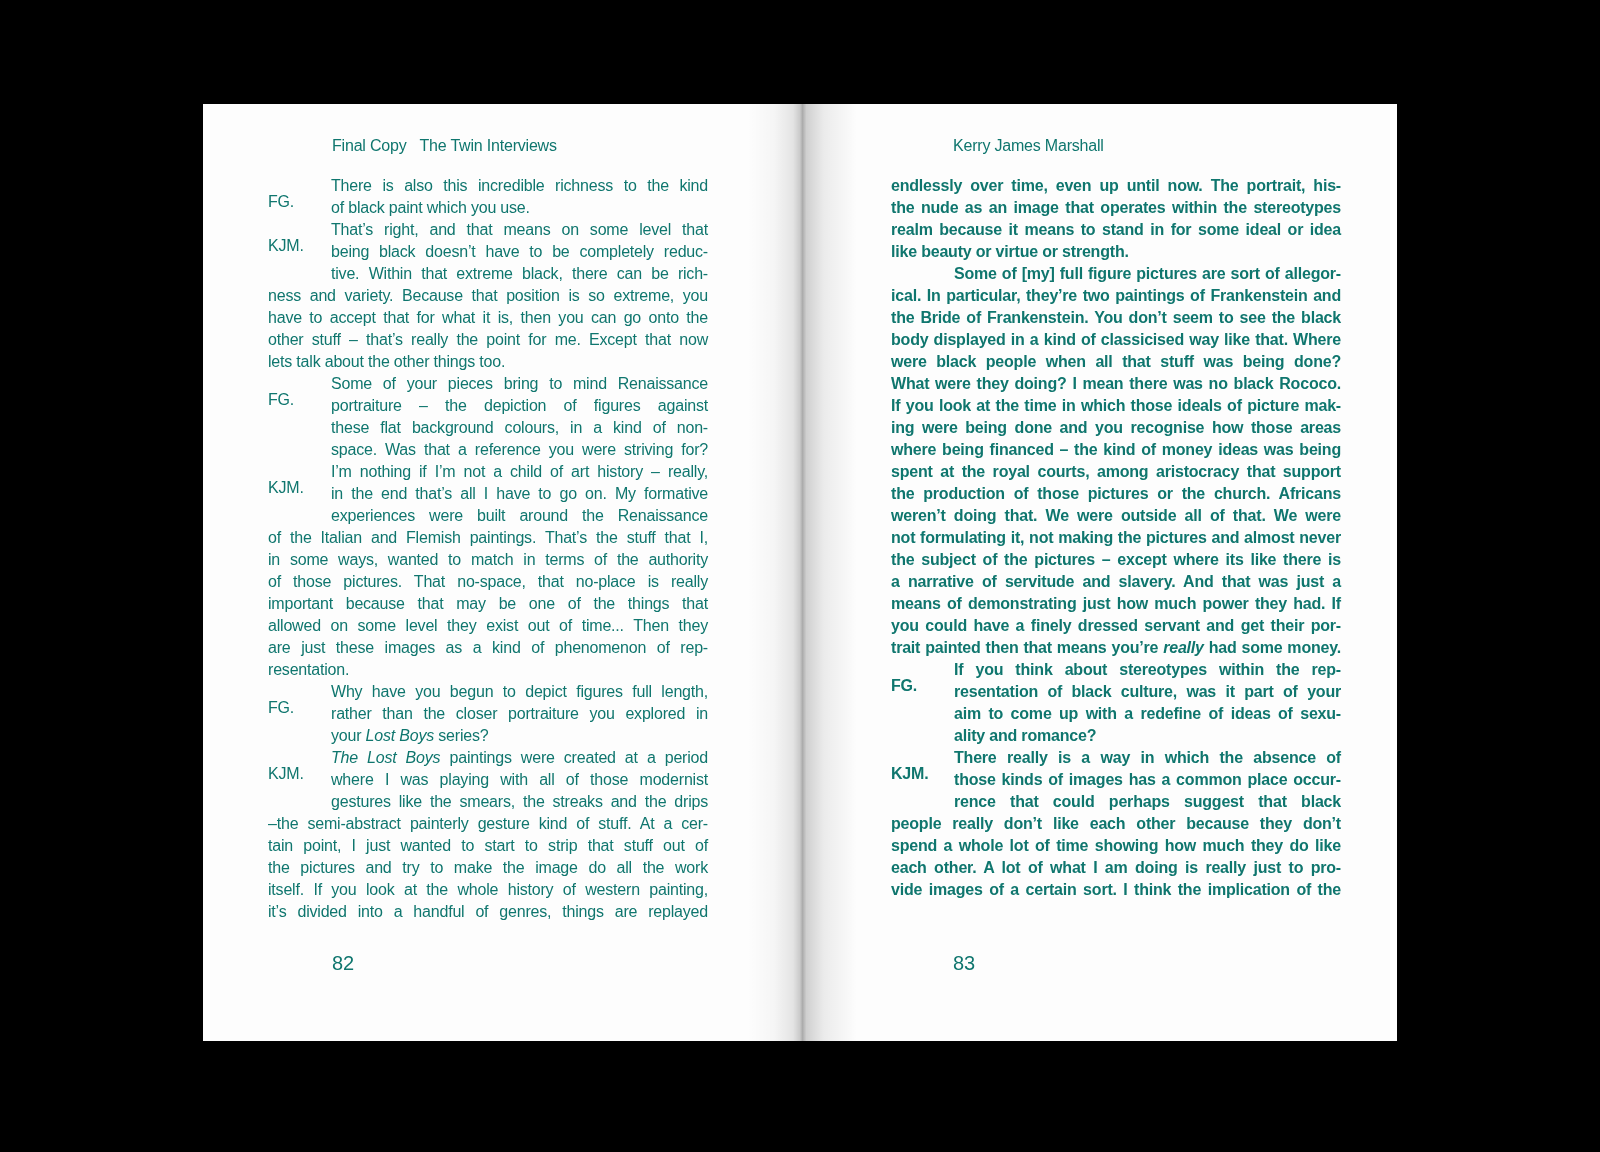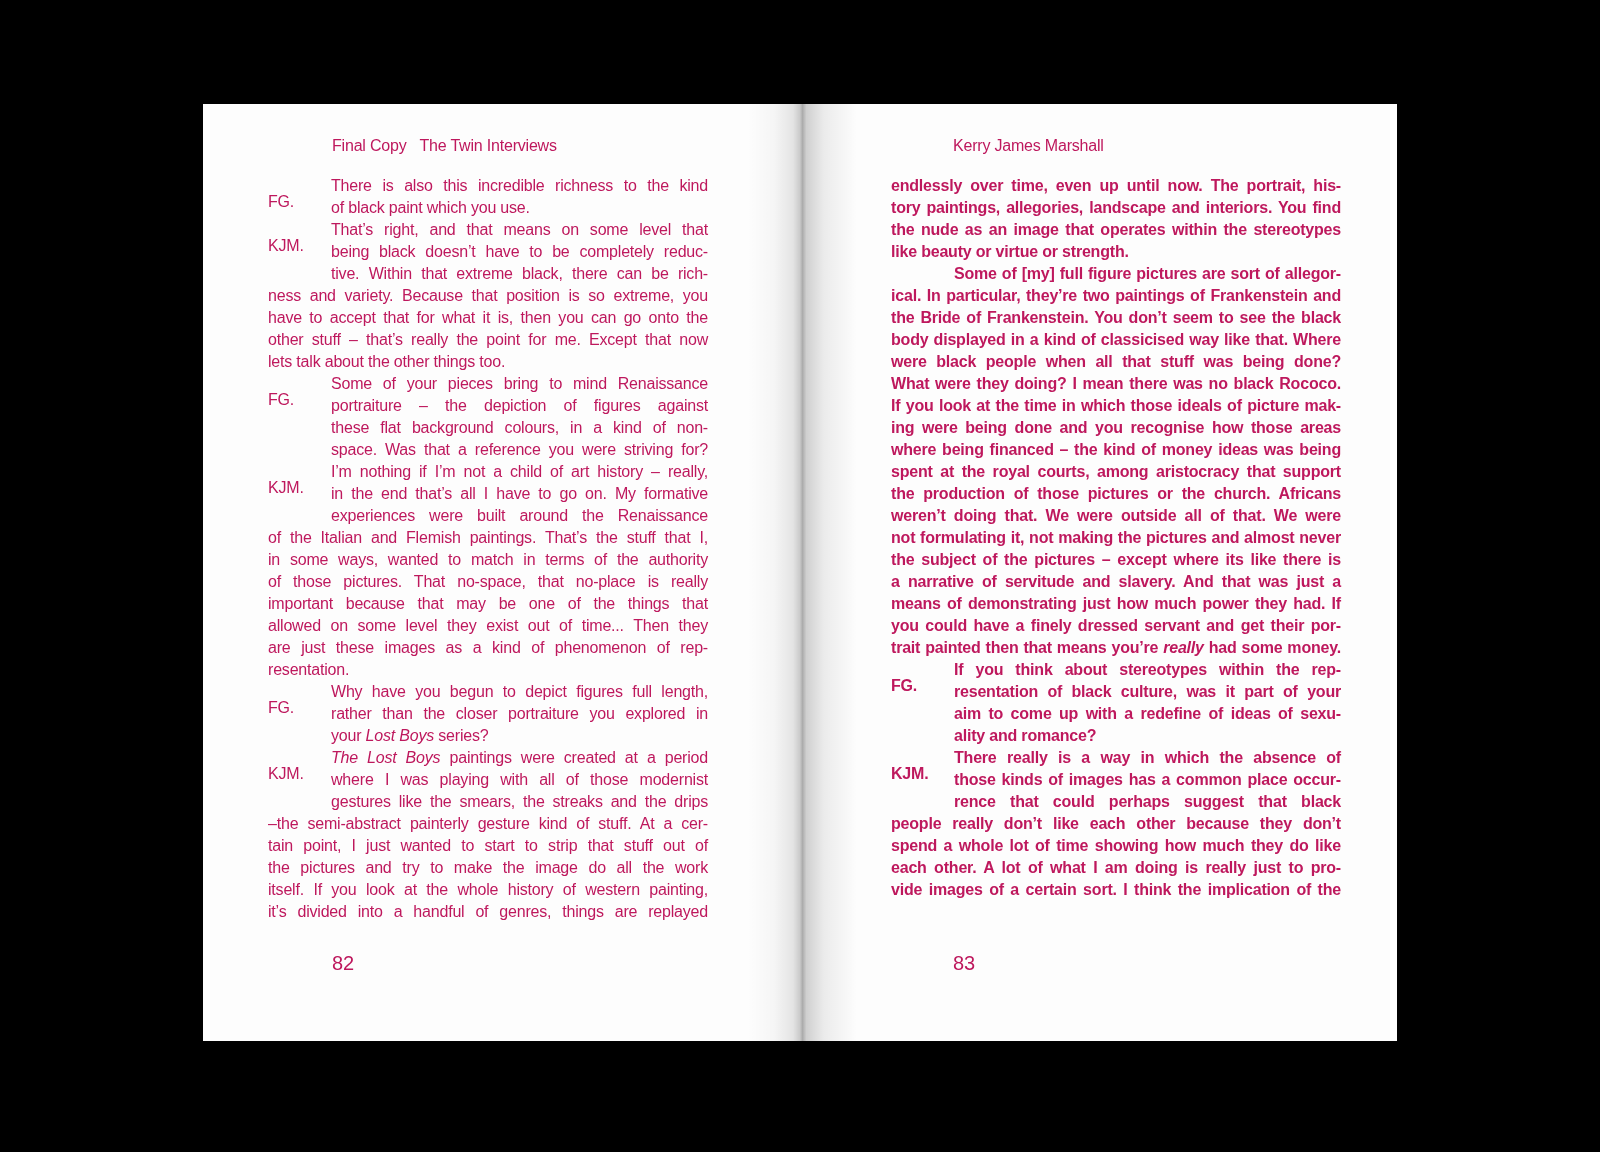--- a/index.html
+++ b/index.html
@@ -18,21 +18,21 @@
     width: 1194px;
     height: 937px;
     background: #fdfdfd;
     box-shadow: 0 0 18px rgba(0,0,0,0.55);
   }
   .page {
     position: absolute;
     top: 0;
     height: 100%;
     width: 597px;
-    color: #be185d;
+    color: #0f766e;
   }
   .page-left  { left: 0; }
   .page-right { left: 597px; }
 
   .running-head {
     position: absolute;
     top: 31px;
     font-size: 16px;
     line-height: 22px;
     letter-spacing: -0.2px;
@@ -129,22 +129,22 @@
           <div class="line just"><span>itself. If you look at the whole history of western painting,</span></div>
           <div class="line just"><span>it’s divided into a handful of genres, things are replayed</span></div>
         </div>
       <div class="folio">82</div>
     </div>
 
     <div class="page page-right">
       <div class="running-head"><span>Kerry James Marshall</span></div>
       <div class="body-block" id="page-right-lines">
           <div class="line just"><span>endlessly over time, even up until now. The portrait, his-</span></div>
-          <div class="line just"><span>tory paintings, allegories, landscape and interiors. You find</span></div>
           <div class="line just"><span>the nude as an image that operates within the stereotypes</span></div>
+          <div class="line just"><span>realm because it means to stand in for some ideal or idea</span></div>
           <div class="line"><span>like beauty or virtue or strength.</span></div>
           <div class="line indent just"><span>Some of [my] full figure pictures are sort of allegor-</span></div>
           <div class="line just"><span>ical. In particular, they’re two paintings of Frankenstein and</span></div>
           <div class="line just"><span>the Bride of Frankenstein. You don’t seem to see the black</span></div>
           <div class="line just"><span>body displayed in a kind of classicised way like that. Where</span></div>
           <div class="line just"><span>were black people when all that stuff was being done?</span></div>
           <div class="line just"><span>What were they doing? I mean there was no black Rococo.</span></div>
           <div class="line just"><span>If you look at the time in which those ideals of picture mak-</span></div>
           <div class="line just"><span>ing were being done and you recognise how those areas</span></div>
           <div class="line just"><span>where being financed – the kind of money ideas was being</span></div>

